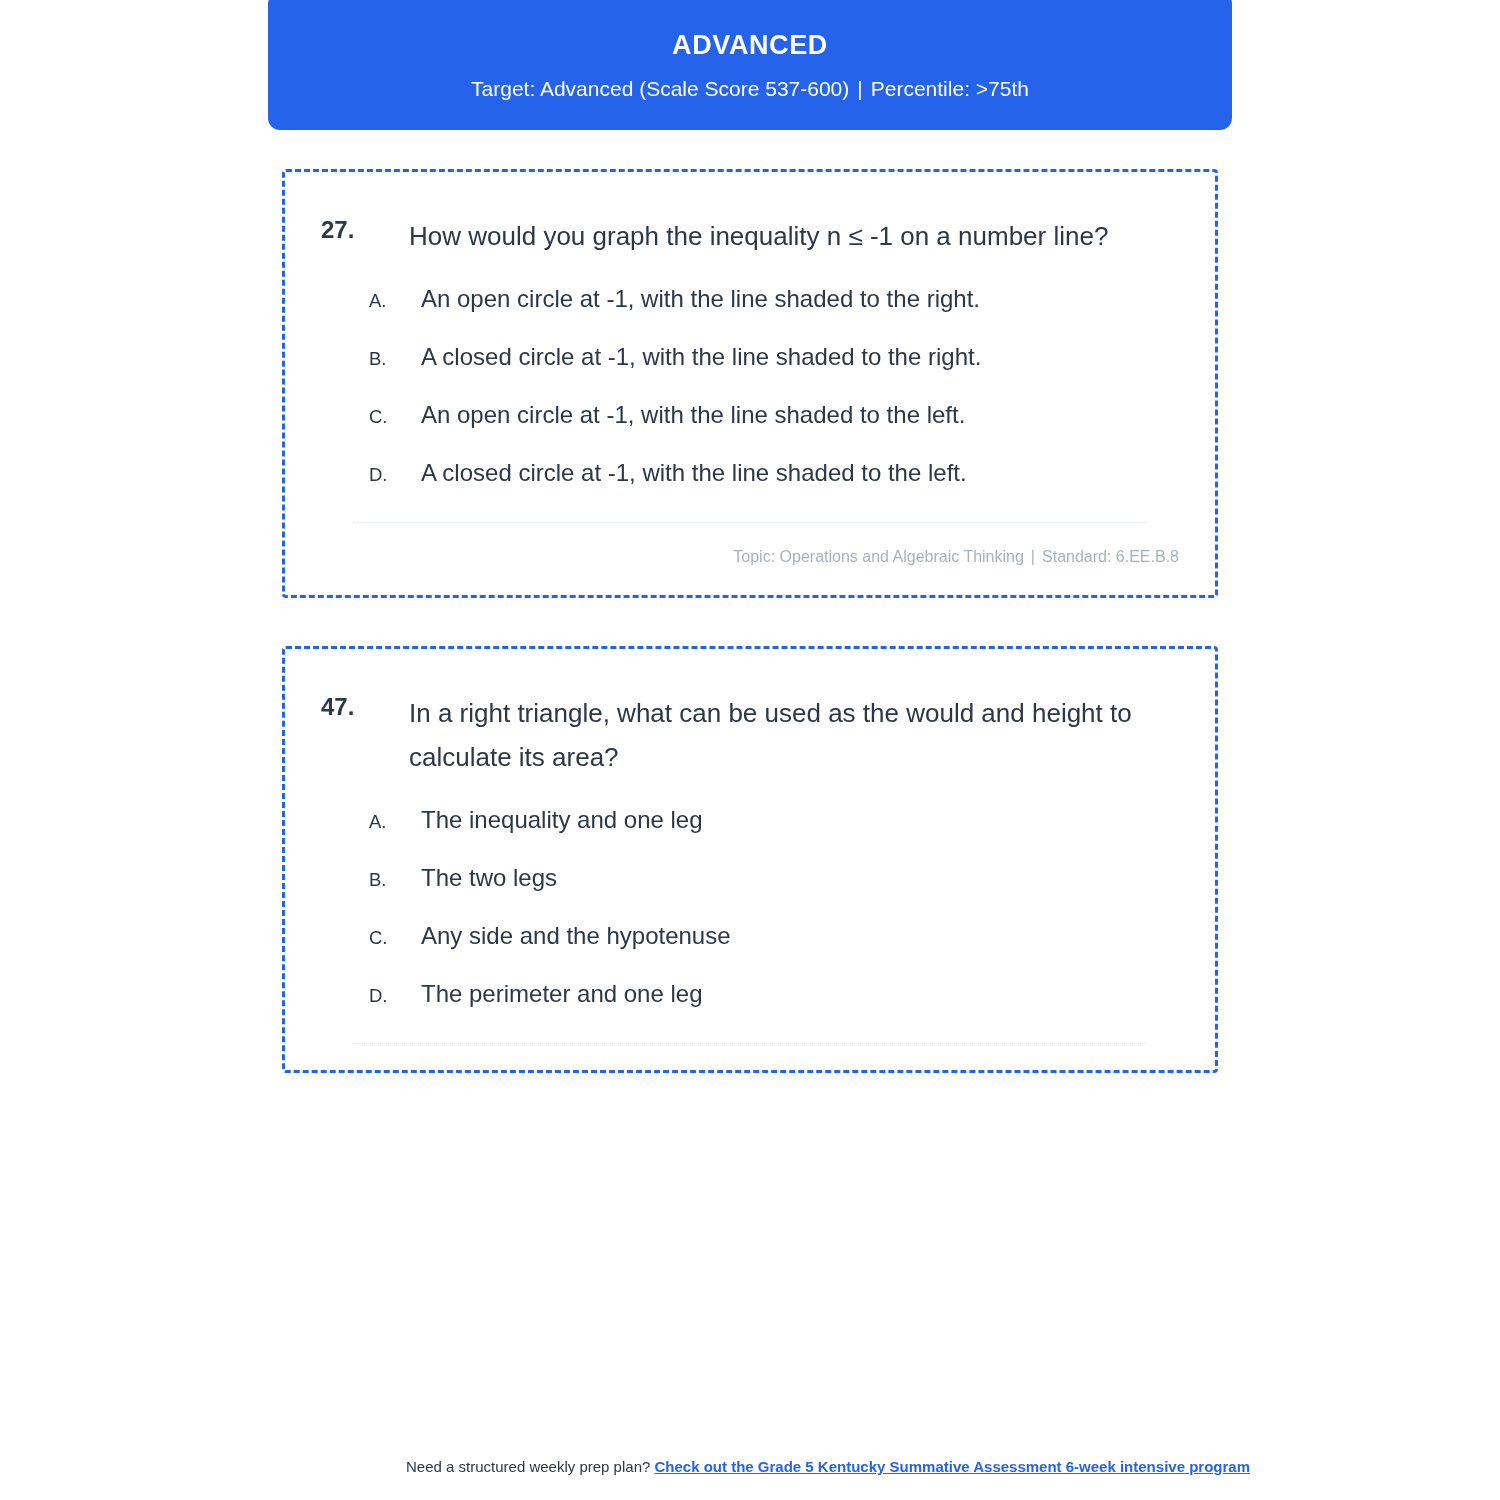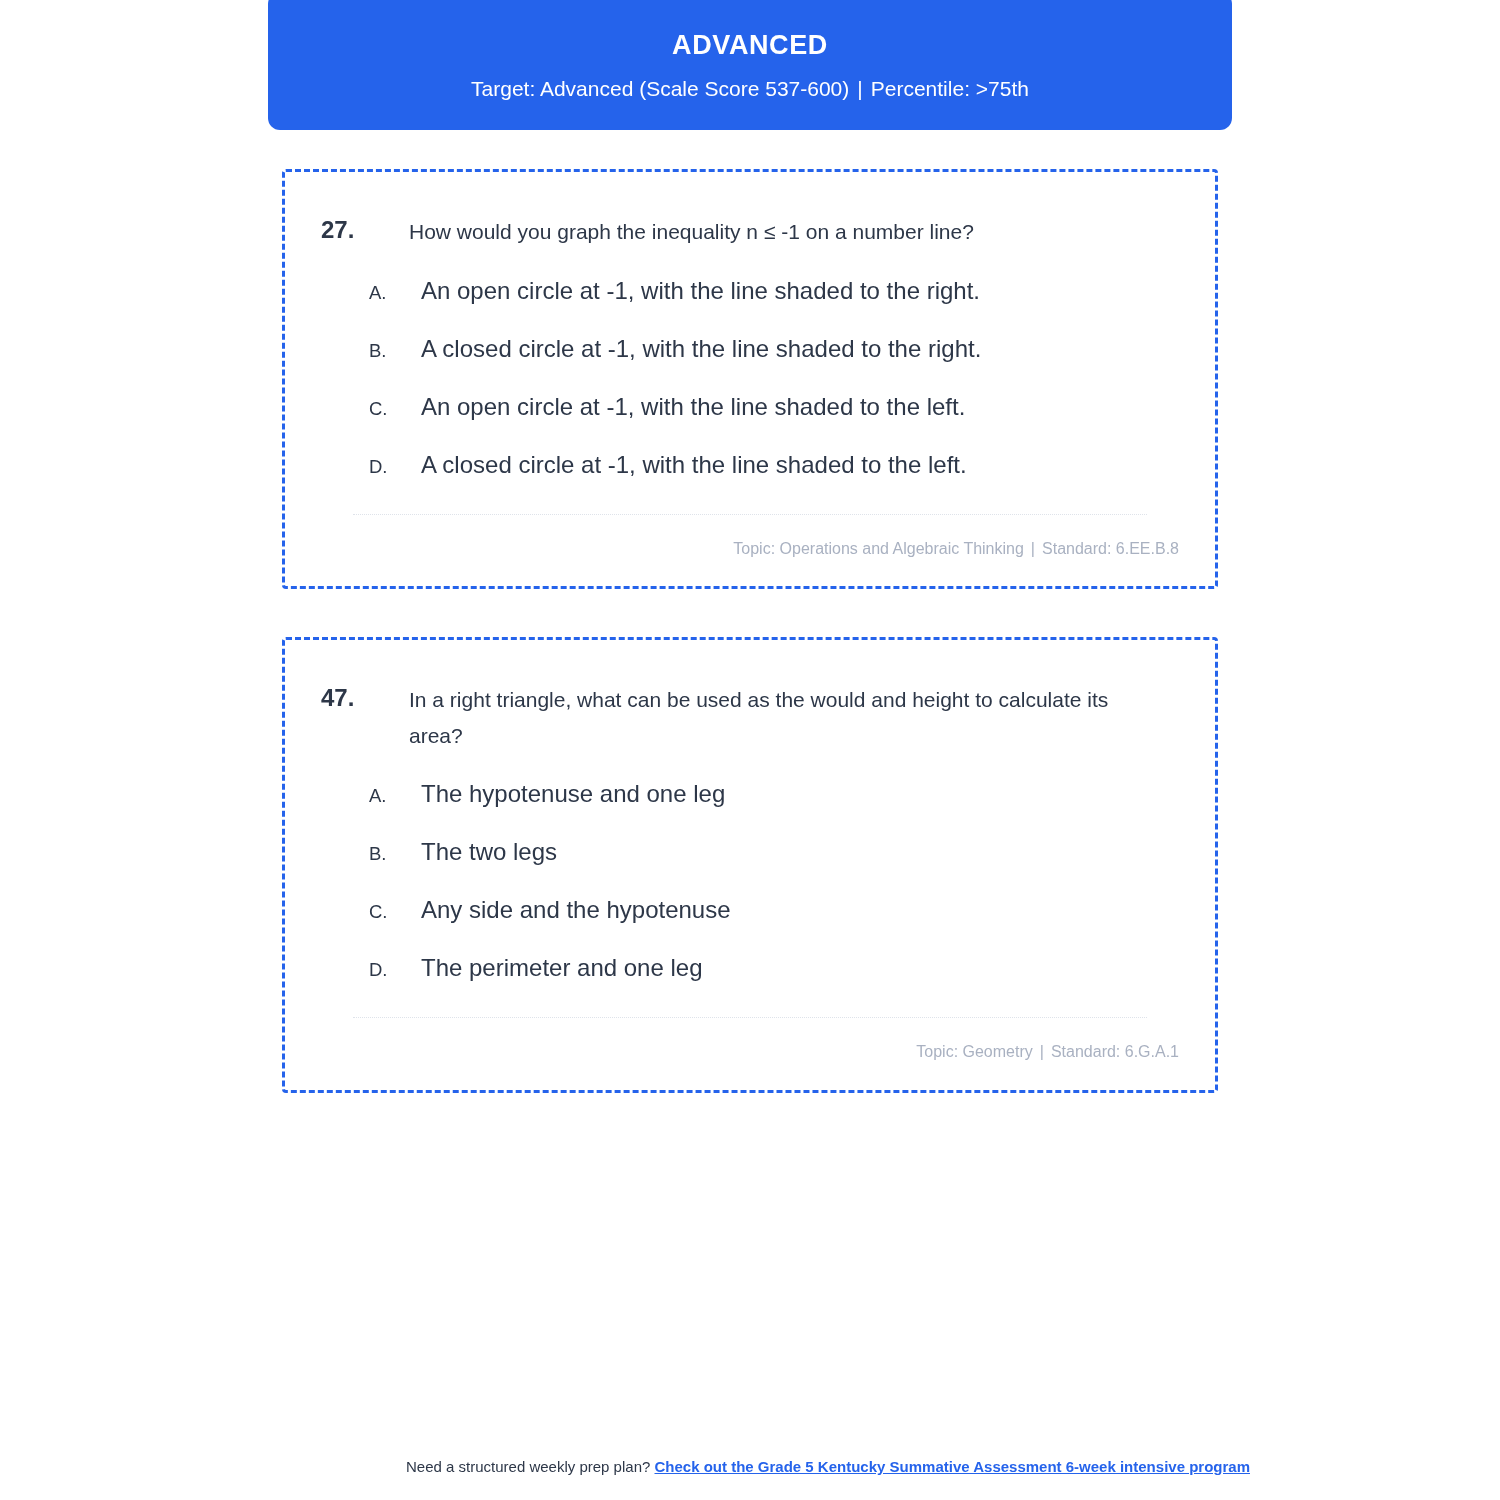--- a/index.html
+++ b/index.html
@@ -80,21 +80,21 @@
   }
   .q-number {
     font-size: 24px;
     font-weight: bold;
     color: #2d3748;
     width: 88px;
     flex: 0 0 88px;
     line-height: 1.35;
   }
   .q-text {
-    font-size: 21px;
+    font-size: 26px;
     font-weight: normal;
     color: #2d3748;
     line-height: 1.7;
     flex: 1 1 auto;
     max-width: 740px;
   }
 
   .options {
     margin: 0;
     padding: 0;
@@ -203,39 +203,36 @@
     </div>
 
     <div class="question-card">
       <div class="q-head">
         <div class="q-number">47.</div>
         <div class="q-text">In a right triangle, what can be used as the would and height to calculate its area?</div>
       </div>
       <ul class="options">
         <li class="option">
           <span class="option-letter">A.</span>
-          <span class="option-text">The hypotenuse and one leg</span>
+          <span class="option-text">The inequality and one leg</span>
         </li>
         <li class="option">
           <span class="option-letter">B.</span>
           <span class="option-text">The two legs</span>
         </li>
         <li class="option">
           <span class="option-letter">C.</span>
           <span class="option-text">Any side and the hypotenuse</span>
         </li>
         <li class="option">
           <span class="option-letter">D.</span>
           <span class="option-text">The perimeter and one leg</span>
         </li>
       </ul>
       <hr class="meta-divider">
-      <div class="meta-line">
-        <span>Topic: Geometry</span><span class="sep">|</span><span>Standard: 6.G.A.1</span>
-      </div>
     </div>
 
   </div>
 
   <div class="footer">
     <span>Need a structured weekly prep plan?</span>
     <span class="footer-link">Check out the Grade 5 Kentucky Summative Assessment 6-week intensive program</span>
   </div>
 
 </div>

